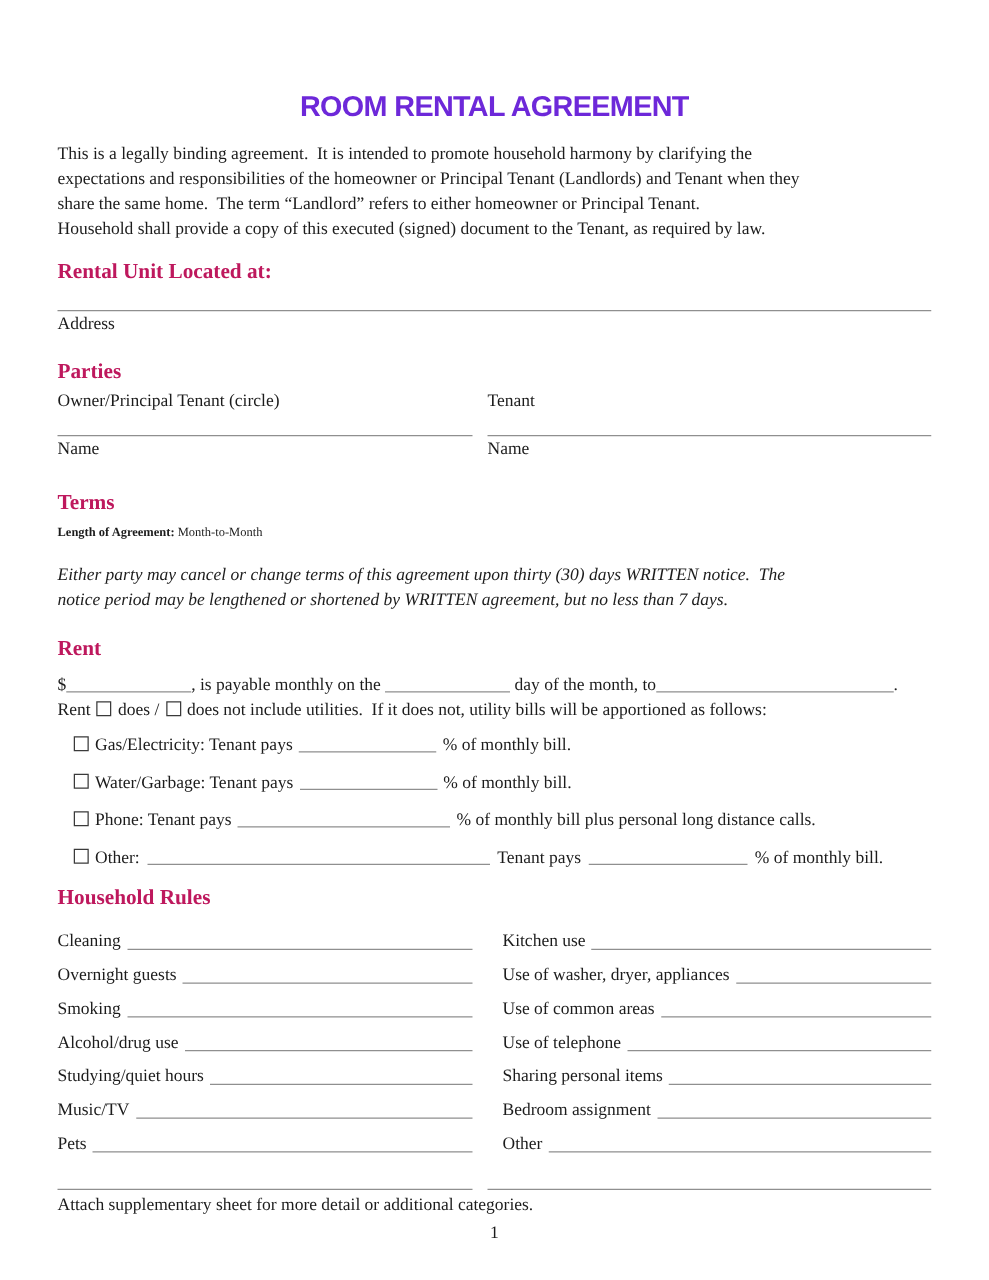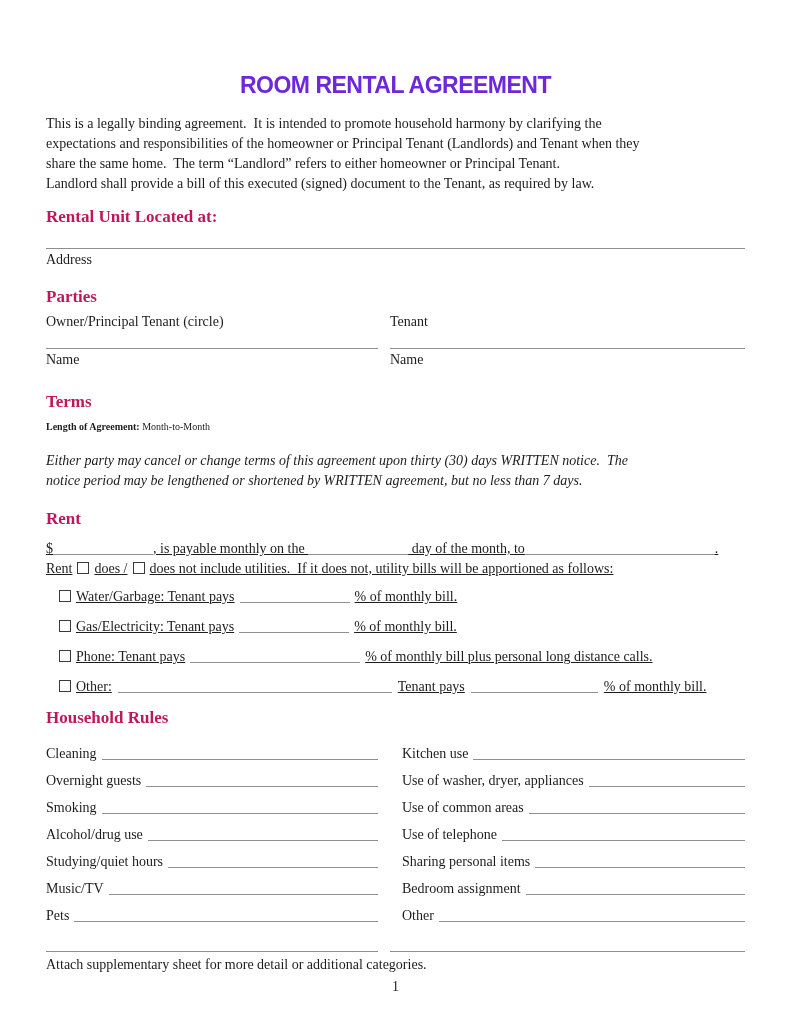--- a/index.html
+++ b/index.html
@@ -36,21 +36,21 @@
   .two-col { display: flex; }
   .two-col .col-l { width: 332px; flex: none; }
   .two-col .col-r { margin-left: 12px; flex: 1; }
   .party-labels { margin-top: 5px; font-size: 14px; line-height: 18px; }
   .name-lines { margin-top: 17px; }
 
   .length-line { margin-top: 4px; font-size: 10px; line-height: 20px; white-space: pre; }
   .length-line b { font-weight: bold; }
   .terms-body { margin-top: 14px; font-style: italic; }
 
-  .fill-row { white-space: pre; font-size: 14px; line-height: 19px; text-decoration: underline; }
+  .fill-row { white-space: pre; font-size: 14px; line-height: 19px; }
   .payable-row { margin-top: 9px; }
   .utilities-row { margin-top: 1px; }
 
   .ul {
     display: inline-block; height: 3px;
     border-bottom: 1px solid #8f8f8f; vertical-align: -2px;
   }
   .w100 { width: 100px; } .w190 { width: 190px; }
   .w110 { width: 110px; margin: 0 5px; }
   .w170 { width: 170px; margin: 0 5px; }
@@ -86,21 +86,21 @@
 <body>
 
 <div class="content">
 
   <div class="doc-title">ROOM RENTAL AGREEMENT</div>
 
   <div>
     <div class="line">This is a legally binding agreement.  It is intended to promote household harmony by clarifying the</div>
     <div class="line">expectations and responsibilities of the homeowner or Principal Tenant (Landlords) and Tenant when they</div>
     <div class="line">share the same home.  The term “Landlord” refers to either homeowner or Principal Tenant.</div>
-    <div class="line">Landlord shall provide a bill of this executed (signed) document to the Tenant, as required by law.</div>
+    <div class="line">Household shall provide a copy of this executed (signed) document to the Tenant, as required by law.</div>
   </div>
 
   <h2 class="section h-rental">Rental Unit Located at:</h2>
   <div class="rule-line-full address-line"></div>
   <div class="small-label">Address</div>
 
   <h2 class="section h-parties">Parties</h2>
   <div class="two-col party-labels">
     <div class="col-l">Owner/Principal Tenant (circle)</div>
     <div class="col-r">Tenant</div>
@@ -121,22 +121,22 @@
     <div class="line">notice period may be lengthened or shortened by WRITTEN agreement, but no less than 7 days.</div>
   </div>
 
   <h2 class="section h-rent">Rent</h2>
 
   <div class="fill-row payable-row"><span>$</span><span class="ul w100"></span><span>, is payable monthly on the </span><span class="ul w100"></span><span> day of the month, to</span><span class="ul w190"></span><span>.</span></div>
 
   <div class="fill-row utilities-row"><span>Rent</span><span class="cb"></span><span>does /</span><span class="cb"></span><span>does not include utilities.  If it does not, utility bills will be apportioned as follows:</span></div>
 
   <div class="rent-items">
+    <div class="fill-row rent-item"><span class="cb first"></span><span>Gas/Electricity: Tenant pays</span><span class="ul w110"></span><span>% of monthly bill.</span></div>
     <div class="fill-row rent-item"><span class="cb first"></span><span>Water/Garbage: Tenant pays</span><span class="ul w110"></span><span>% of monthly bill.</span></div>
-    <div class="fill-row rent-item"><span class="cb first"></span><span>Gas/Electricity: Tenant pays</span><span class="ul w110"></span><span>% of monthly bill.</span></div>
     <div class="fill-row rent-item"><span class="cb first"></span><span>Phone: Tenant pays</span><span class="ul w170"></span><span>% of monthly bill plus personal long distance calls.</span></div>
     <div class="fill-row rent-item"><span class="cb first"></span><span>Other:</span><span class="ul w274"></span><span>Tenant pays</span><span class="ul w127"></span><span>% of monthly bill.</span></div>
   </div>
 
   <h2 class="section h-rules">Household Rules</h2>
 
   <div class="rules-grid">
     <div class="rules-row">
       <div class="rules-cell left">
           <span class="rules-label">Cleaning</span>

